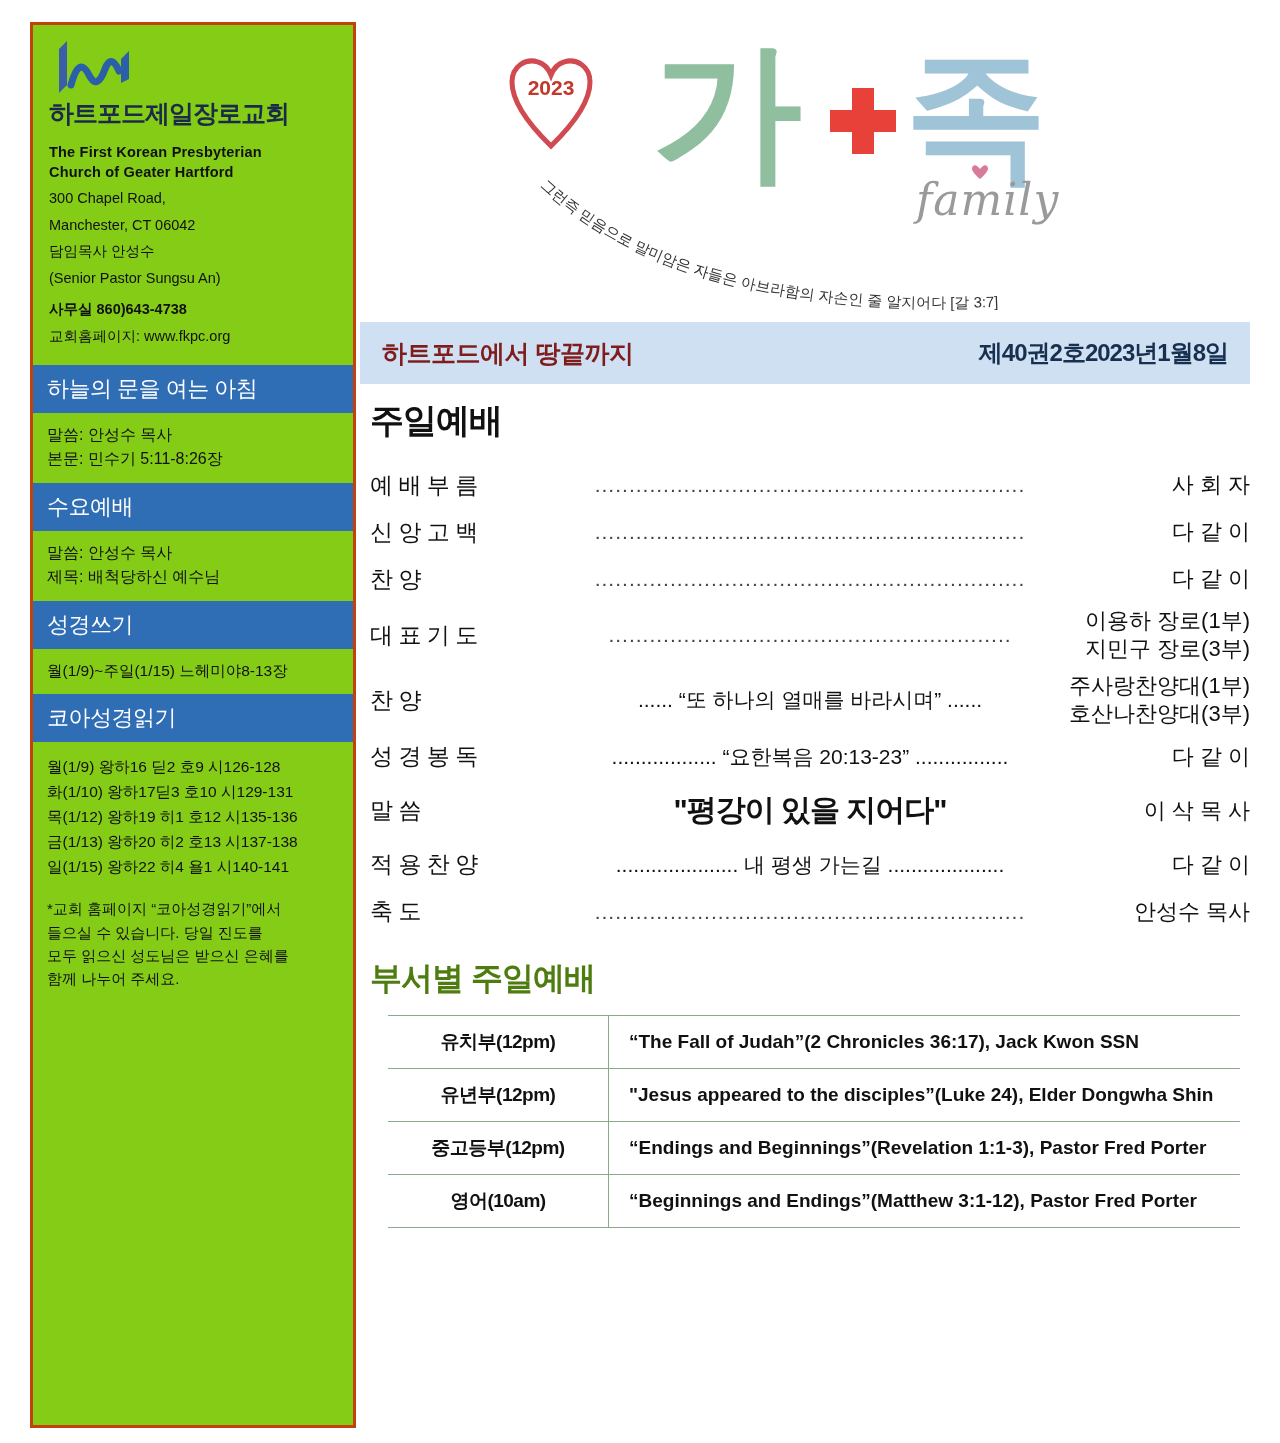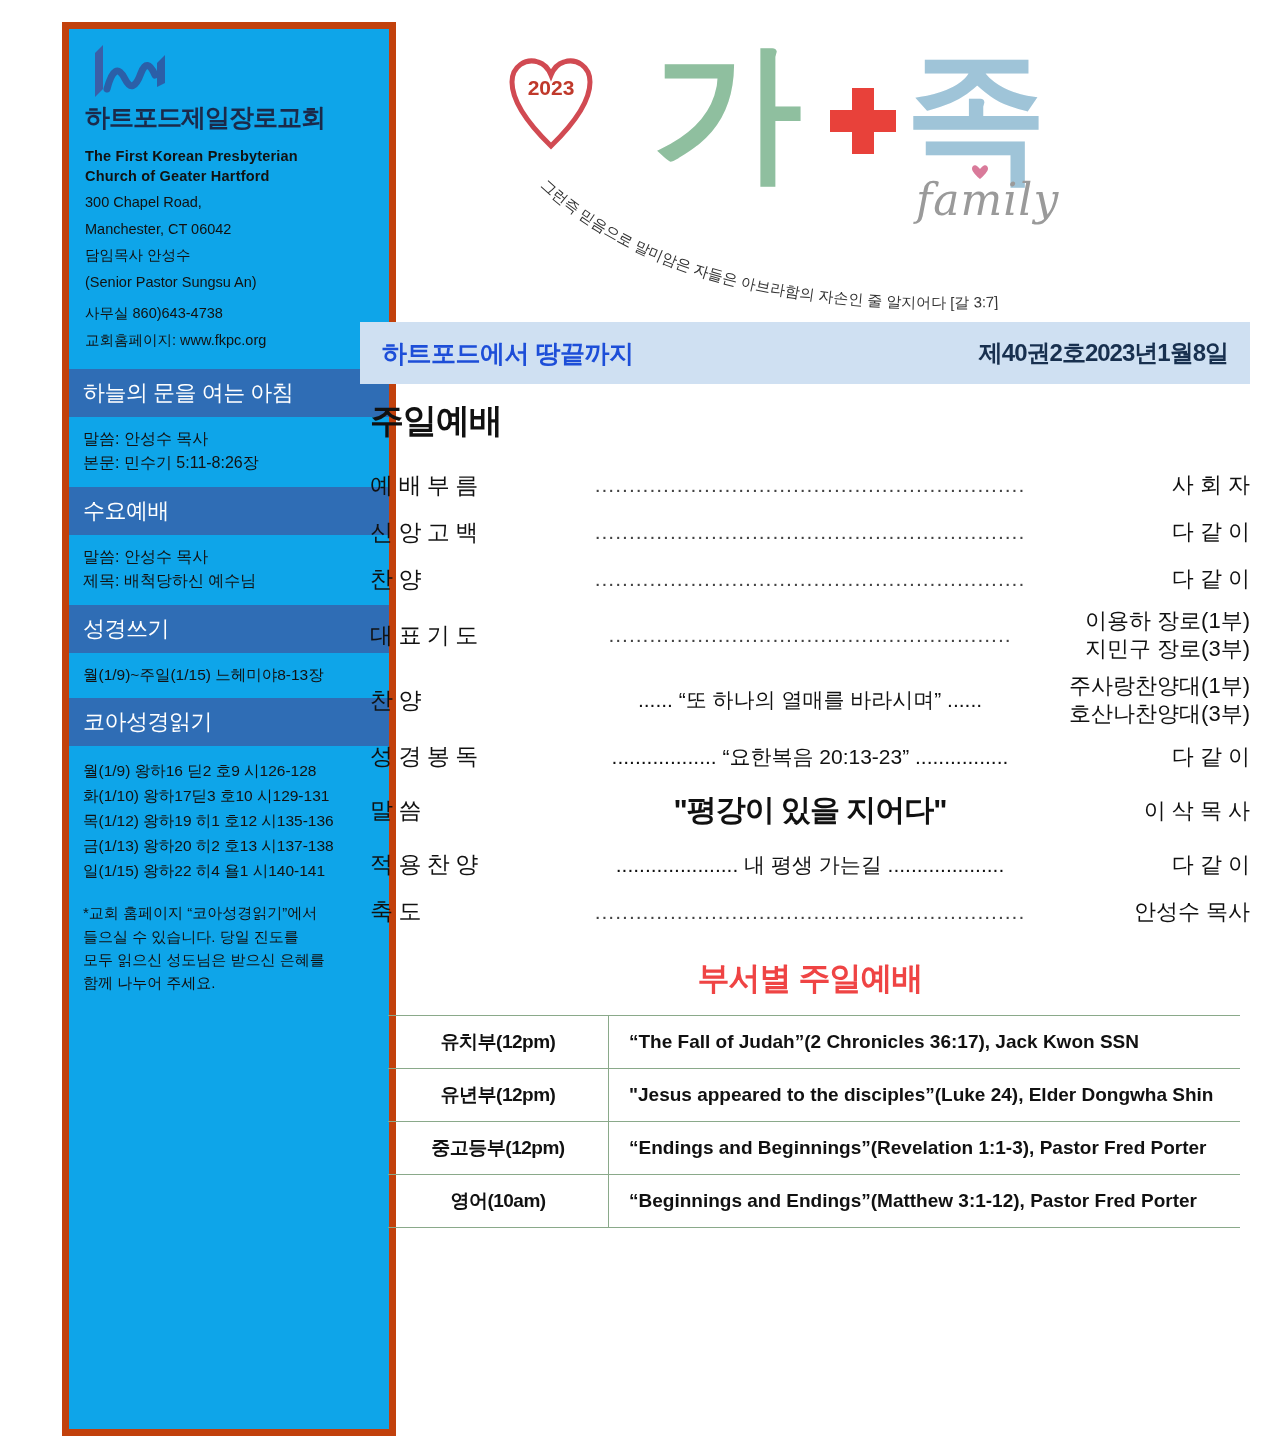--- a/index.html
+++ b/index.html
@@ -4,35 +4,35 @@
 <style>
   html,body{margin:0;padding:0;}
   body{
     width:1280px; height:1443px; background:#ffffff;
     font-family:"Liberation Sans","DejaVu Sans",sans-serif;
     position:relative; overflow:hidden;
   }
   
   #sidebar{
     position:absolute; left:30px; top:22px; width:320px; height:1400px;
-    background:#0ea5e9; border:7px solid #c2410c;margin-left:32px;
+    background:#84cc16; border:3px solid #c2410c;
   }
   .logo-wrap{padding:14px 16px 0 16px;}
   .logo-mark{width:110px;height:56px;position:relative;}
   .logo-mark svg{display:block;}
   .church-kr{
     font-size:25px; font-weight:bold; color:#1b2a4a; letter-spacing:-1px;
     margin-top:2px;
   }
   .church-en{
     font-size:14.5px; font-weight:bold; color:#111; line-height:1.35;
     margin-top:13px; letter-spacing:0.2px;
   }
   .addr{font-size:14.5px; color:#111; line-height:1.42; margin-top:6px;}
-  .addr2{font-size:14.5px; color:#111; line-height:1.42; margin-top:11px;}
+  .addr2{font-size:14.5px; color:#111; line-height:1.42; margin-top:11px;font-weight:bold;}
   .sec-head{
     background:#2f6db5; color:#ffffff; font-size:22px; font-weight:normal;
     padding:9px 14px; letter-spacing:-0.5px;
   }
   .sec-body{padding:10px 14px 12px 14px; font-size:16px; color:#111; line-height:1.5;}
   .sec-body.small{font-size:15.5px;}
   .koa-list{padding:12px 10px 4px 14px; font-size:15.5px; color:#111; line-height:1.62;}
   .koa-note{padding:14px 14px 0 14px; font-size:15px; color:#111; line-height:1.55;}
   .mono-row{white-space:nowrap;}
 
@@ -68,21 +68,21 @@
   .mini-heart{
     position:absolute; left:612px; top:148px; width:16px; height:16px;
   }
 
   
   #banner{
     position:absolute; left:360px; top:322px; width:890px; height:62px;
     background:#cfe0f2; display:flex; align-items:center; justify-content:space-between;
     padding:0 22px; box-sizing:border-box;
   }
-  .banner-left{font-size:25px; font-weight:bold; color:#1d4ed8; letter-spacing:-0.5px;}
+  .banner-left{font-size:25px; font-weight:bold; color:#7f1d1d; letter-spacing:-0.5px;}
   .banner-right{font-size:24px; font-weight:bold; color:#18304f; letter-spacing:-1px;}
 
   
   #service{position:absolute; left:370px; top:398px; width:880px;}
   .svc-title{
     text-align:left; font-size:34px; font-weight:bold; color:#111; letter-spacing:-1px;
     margin-bottom:22px;
   }
   .svc-row{
     display:flex; align-items:center; margin-bottom:9px; min-height:38px;
@@ -98,21 +98,21 @@
   .dots{color:#444; letter-spacing:1px;}
   .svc-right{
     width:200px; text-align:right; font-size:22px; color:#111;
     display:flex; flex-direction:column; align-items:flex-end; line-height:1.28;
   }
   .svc-mid.quote{font-size:21px;}
   .svc-mid.sermon{font-size:30px; font-weight:bold; letter-spacing:-1px;}
 
   
   .dept-title{
-    text-align:center; font-size:32px; font-weight:bold; color:#ef4444;
+    font-size:32px; font-weight:bold; color:#4d7c0f;
     margin:26px 0 14px 0; letter-spacing:-1px;
   }
   #dept-table{
     width:852px; margin:0 0 0 18px; border-collapse:collapse;
   }
   #dept-table td{
     border-top:1px solid #8aa98a; border-bottom:1px solid #8aa98a;
     padding:13px 10px; font-size:19px; color:#111; vertical-align:middle;
   }
   #dept-table td.k{

